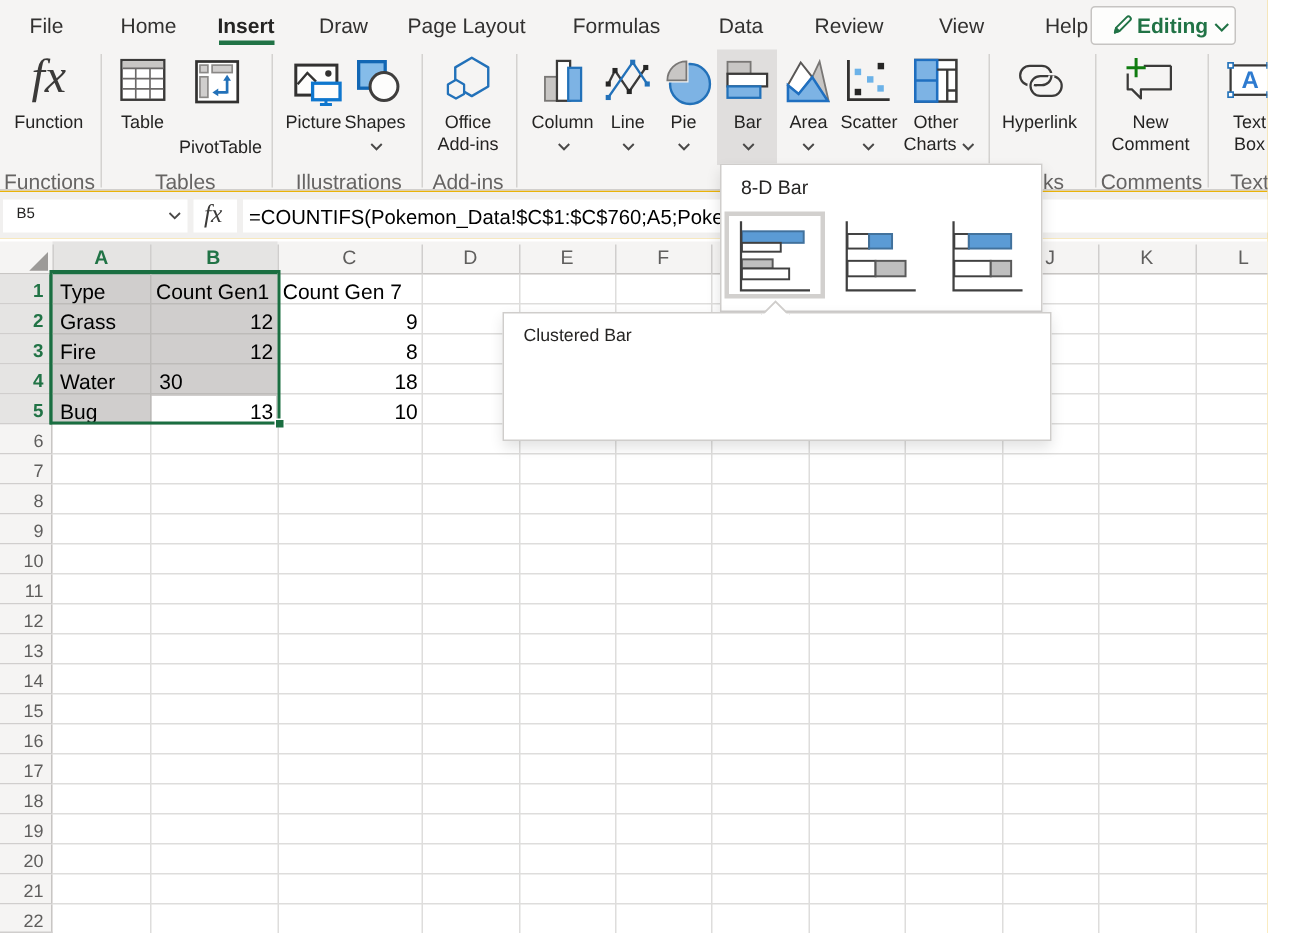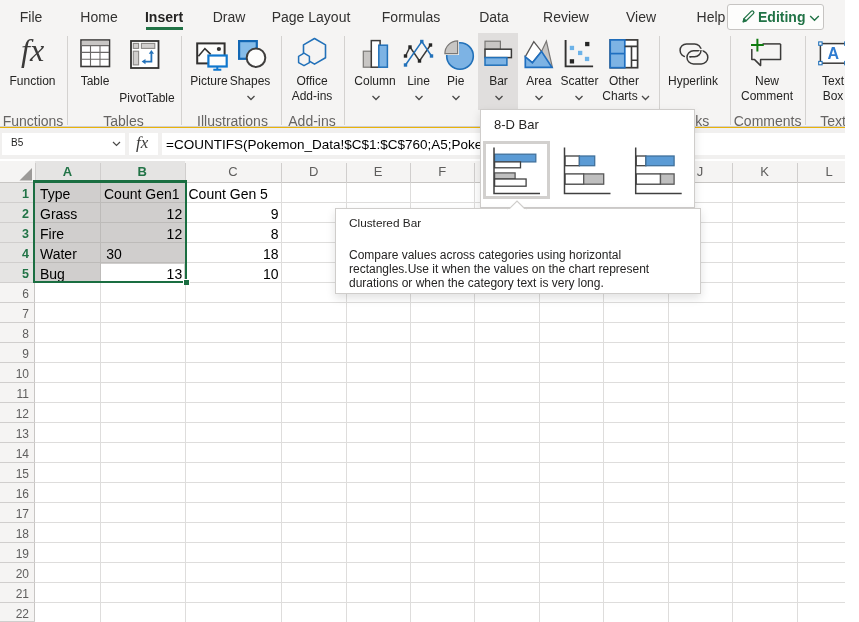--- a/index.html
+++ b/index.html
@@ -337,21 +337,21 @@
 <div class="abs" style="left:796.8px;top:183.0px;width:1px;height:439.0px;background:#dedddc"></div>
 <div class="abs" style="left:35px;top:183.0px;width:149.5px;height:100.0px;background:#d0cecd"></div>
 <div class="abs" style="left:101.0px;top:264.0px;width:82.5px;height:18.0px;background:#fff"></div>
 <div class="abs" style="left:35px;top:202.0px;width:149.5px;height:1px;background:#bdbbb9"></div>
 <div class="abs" style="left:35px;top:222.0px;width:149.5px;height:1px;background:#bdbbb9"></div>
 <div class="abs" style="left:35px;top:242.0px;width:149.5px;height:1px;background:#bdbbb9"></div>
 <div class="abs" style="left:35px;top:262.0px;width:149.5px;height:1px;background:#bdbbb9"></div>
 <div class="abs" style="left:100.0px;top:183.0px;width:1px;height:100.0px;background:#bdbbb9"></div>
 <div class="cell" style="left:40px;top:186.0px">Type</div>
 <div class="cell" style="left:104px;top:186.0px">Count Gen1</div>
-<div class="cell" style="left:188.5px;top:186.0px">Count Gen 5</div>
+<div class="cell" style="left:188.5px;top:186.0px">Count Gen 7</div>
 <div class="cell" style="left:40px;top:206.0px">Grass</div>
 <div class="cell" style="left:106.2px;top:206.0px;width:76px;text-align:right">12</div>
 <div class="cell" style="left:202.5px;top:206.0px;width:76px;text-align:right">9</div>
 <div class="cell" style="left:40px;top:226.0px">Fire</div>
 <div class="cell" style="left:106.2px;top:226.0px;width:76px;text-align:right">12</div>
 <div class="cell" style="left:202.5px;top:226.0px;width:76px;text-align:right">8</div>
 <div class="cell" style="left:40px;top:246.0px">Water</div>
 <div class="cell" style="left:106.2px;top:246.0px;width:76px;text-align:left">30</div>
 <div class="cell" style="left:202.5px;top:246.0px;width:76px;text-align:right">18</div>
 <div class="cell" style="left:40px;top:266.0px">Bug</div>
@@ -390,13 +390,12 @@
       </g>
       <path d="M5.7 2.5 V48.5 H51.7" fill="none" stroke="#404040" stroke-width="1.5"></path>
     </svg>
 <div class="abs" style="left:335px;top:208px;width:366px;height:86px;background:#fff;border:1px solid #cfcdcb;box-shadow:0 4px 9px rgba(0,0,0,0.12)"></div>
 <svg class="abs" style="left:506px;top:199.5px" width="22" height="10" viewBox="0 0 22 10">
       <polygon points="2,10 11,1 20,10" fill="#fff"></polygon>
       <path d="M2 10 L11 1 L20 10" fill="none" stroke="#cfcdcb" stroke-width="1.2"></path>
       <rect x="2" y="9" width="18" height="2" fill="#fff"></rect>
     </svg>
 <div class="abs" style="left:349px;top:216px;font-size:11.8px;color:#252423">Clustered Bar</div>
-<div class="abs" style="left:349px;top:248px;font-size:12px;line-height:14px;color:#252423;white-space:nowrap">Compare values across categories using horizontal<br>rectangles.Use it when the values on the chart represent<br>durations or when the category text is very long.</div>
 </div>
 </body></html>

